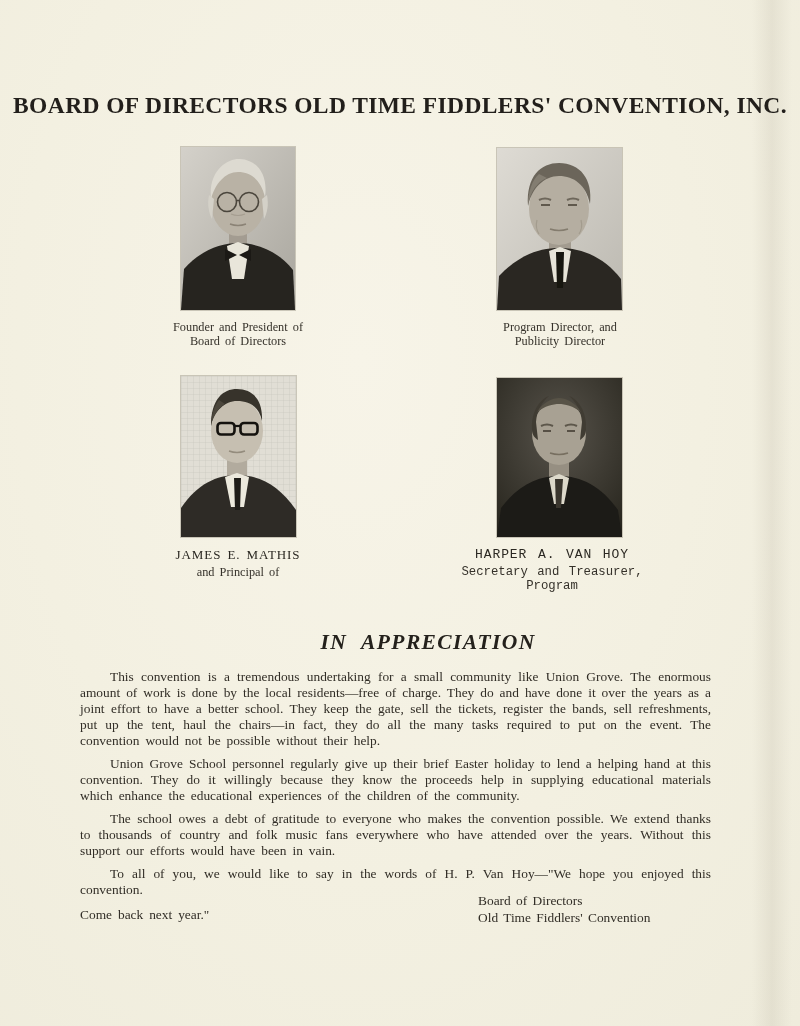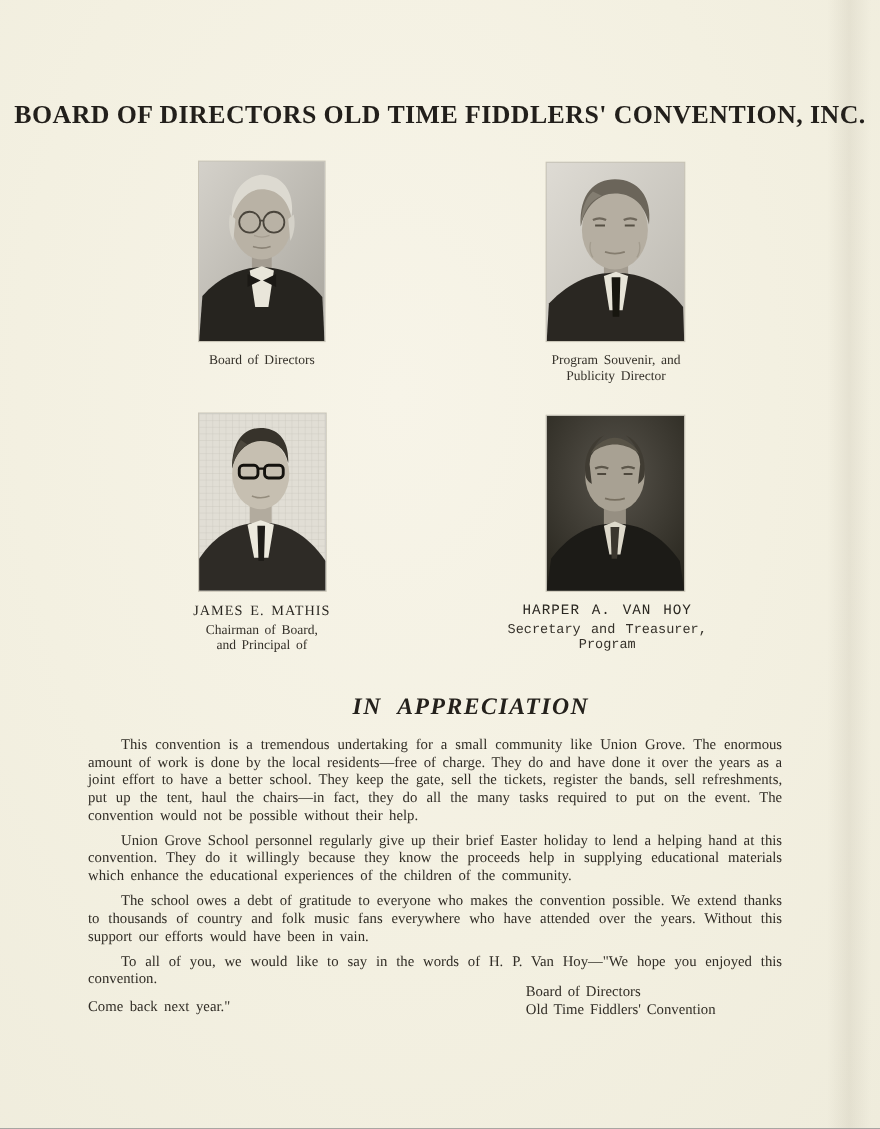--- a/index.html
+++ b/index.html
@@ -106,25 +106,26 @@
       <path d="M42 52 Q48 49 54 52" fill="none" stroke="#6e675b" stroke-width="2"></path>
       <path d="M70 52 Q76 49 82 52" fill="none" stroke="#6e675b" stroke-width="2"></path>
       <line x1="44" y1="57" x2="53" y2="57" stroke="#565045" stroke-width="1.8"></line>
       <line x1="71" y1="57" x2="80" y2="57" stroke="#565045" stroke-width="1.8"></line>
       <path d="M53 81 Q62 84 71 81" fill="none" stroke="#847c6e" stroke-width="1.6"></path>
       <path d="M40 72 Q38 80 42 86 M84 72 Q86 80 82 86" fill="none" stroke="#a39c8e" stroke-width="1.2"></path>
     </svg>
   </div>
 
   <div class="caption" style="left:118px; top:320px;">
+    <div>Founder and President of</div>
     <div>Board of Directors</div>
   </div>
 
   <div class="caption" style="left:440px; top:320px;">
-    <div>Program Souvenir, and</div>
+    <div>Program Director, and</div>
     <div>Publicity Director</div>
   </div>
 
   <div class="photo" style="left:181px; top:376px; width:115px; height:161px;">
     <svg viewBox="0 0 115 161" preserveAspectRatio="none">
       <defs>
         <pattern id="grid3" width="6" height="6" patternUnits="userSpaceOnUse">
           <path d="M6 0 H0 V6" fill="none" stroke="#c9c6bb" stroke-width="0.7"></path>
         </pattern>
       </defs>
@@ -164,21 +165,20 @@
       <path d="M44 48 Q50 45 56 48" fill="none" stroke="#5d574b" stroke-width="2"></path>
       <path d="M68 48 Q74 45 80 48" fill="none" stroke="#5d574b" stroke-width="2"></path>
       <line x1="46" y1="53" x2="54" y2="53" stroke="#4e483d" stroke-width="1.8"></line>
       <line x1="70" y1="53" x2="78" y2="53" stroke="#4e483d" stroke-width="1.8"></line>
       <path d="M53 75 Q62 78 71 75" fill="none" stroke="#776f60" stroke-width="1.6"></path>
     </svg>
   </div>
 
   <div class="caption" style="left:118px; top:548px;">
     <div class="dname">JAMES E. MATHIS</div>
-    <div>Chairman of Board,</div>
     <div>and Principal of</div>
   </div>
 
   <div class="caption" style="left:432px; top:548px;font-family:Liberation Mono, monospace;">
     <div class="dname">HARPER A. VAN HOY</div>
     <div>Secretary and Treasurer,</div>
     <div>Program</div>
   </div>
 
   <h2 class="appr-heading">IN APPRECIATION</h2>

